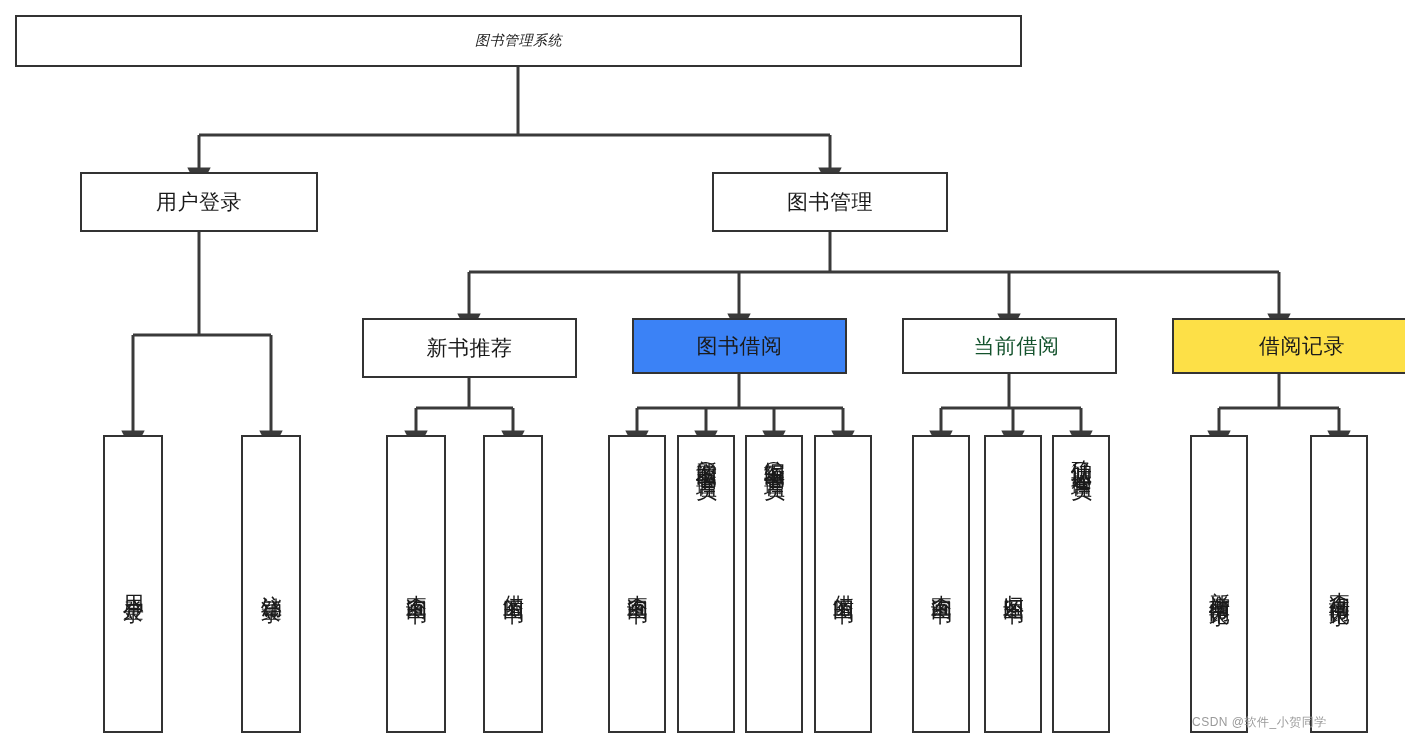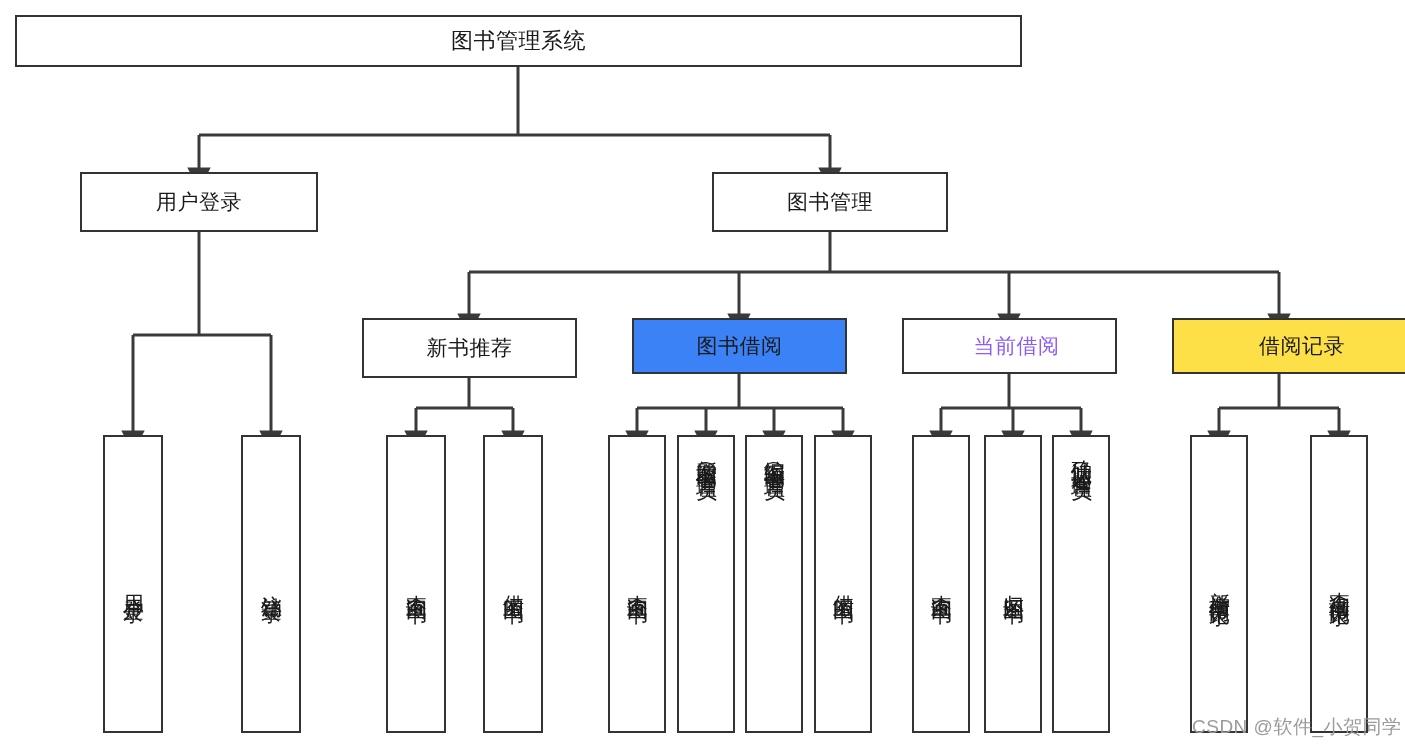--- a/index.html
+++ b/index.html
@@ -41,43 +41,44 @@
     display: block;
     text-align: center;
     line-height: 1.12;
     white-space: nowrap;
   }
   .node.horizontal .node-label {
     font-size: 21px;
     letter-spacing: 0.5px;
   }
   .node.root .node-label {
-    font-size: 22px;
+    font-size: 14px;
     letter-spacing: 0.5px;
+    font-style: italic;
   }
   .node.vertical {
     align-items: flex-start;
     padding-top: 6px;
   }
   .node.vertical .node-label {
     writing-mode: vertical-rl;
     text-orientation: upright;
     font-size: 21px;
     line-height: 1.18;
     letter-spacing: 3px;
     white-space: nowrap;
     margin: 0 auto;
   }
   .node.vertical.centered {
     align-items: center;
     padding-top: 0;
   }
   .watermark {
     position: absolute;
-    font-size: 19px;
+    font-size: 12px;
     color: #9a9a9a;
     white-space: nowrap;
     letter-spacing: 0.5px;
   }
 </style>
 </head>
 <body>
 
 <div id="diagram-root" style="background: rgb(255, 255, 255);">
 
@@ -133,21 +134,21 @@
       </div>
       <div class="node level2 horizontal" style="left: 712px; top: 172px; width: 236px; height: 60px; border-color: rgb(51, 51, 51); background: rgb(255, 255, 255); color: rgb(26, 26, 26);">
         <span class="node-label">图书管理</span>
       </div>
       <div class="node level3 horizontal" style="left: 362px; top: 318px; width: 215px; height: 60px; border-color: rgb(51, 51, 51); background: rgb(255, 255, 255); color: rgb(26, 26, 26);">
         <span class="node-label">新书推荐</span>
       </div>
       <div class="node level3 horizontal" style="left: 632px; top: 318px; width: 215px; height: 56px; border-color: rgb(51, 51, 51); background: #3b82f6; color: rgb(26, 26, 26);">
         <span class="node-label">图书借阅</span>
       </div>
-      <div class="node level3 horizontal" style="left: 902px; top: 318px; width: 215px; height: 56px; border-color: rgb(51, 51, 51); background: rgb(255, 255, 255); color: #8b5cf6; padding-left: 14px;">
+      <div class="node level3 horizontal" style="left: 902px; top: 318px; width: 215px; height: 56px; border-color: rgb(51, 51, 51); background: rgb(255, 255, 255); color: #14532d; padding-left: 14px;">
         <span class="node-label">当前借阅</span>
       </div>
       <div class="node level3 horizontal" style="left: 1172px; top: 318px; width: 244px; height: 56px; border-color: rgb(51, 51, 51); background: #fde047; color: rgb(26, 26, 26); padding-left: 16px;">
         <span class="node-label">借阅记录</span>
       </div>
       <div class="node leaf vertical centered" style="left: 103px; top: 435px; width: 60px; height: 298px; border-color: rgb(51, 51, 51); background: rgb(255, 255, 255); color: rgb(26, 26, 26);">
         <span class="node-label">用户登录</span>
       </div>
       <div class="node leaf vertical centered" style="left: 241px; top: 435px; width: 60px; height: 298px; border-color: rgb(51, 51, 51); background: rgb(255, 255, 255); color: rgb(26, 26, 26);">
         <span class="node-label">注销登录</span>

